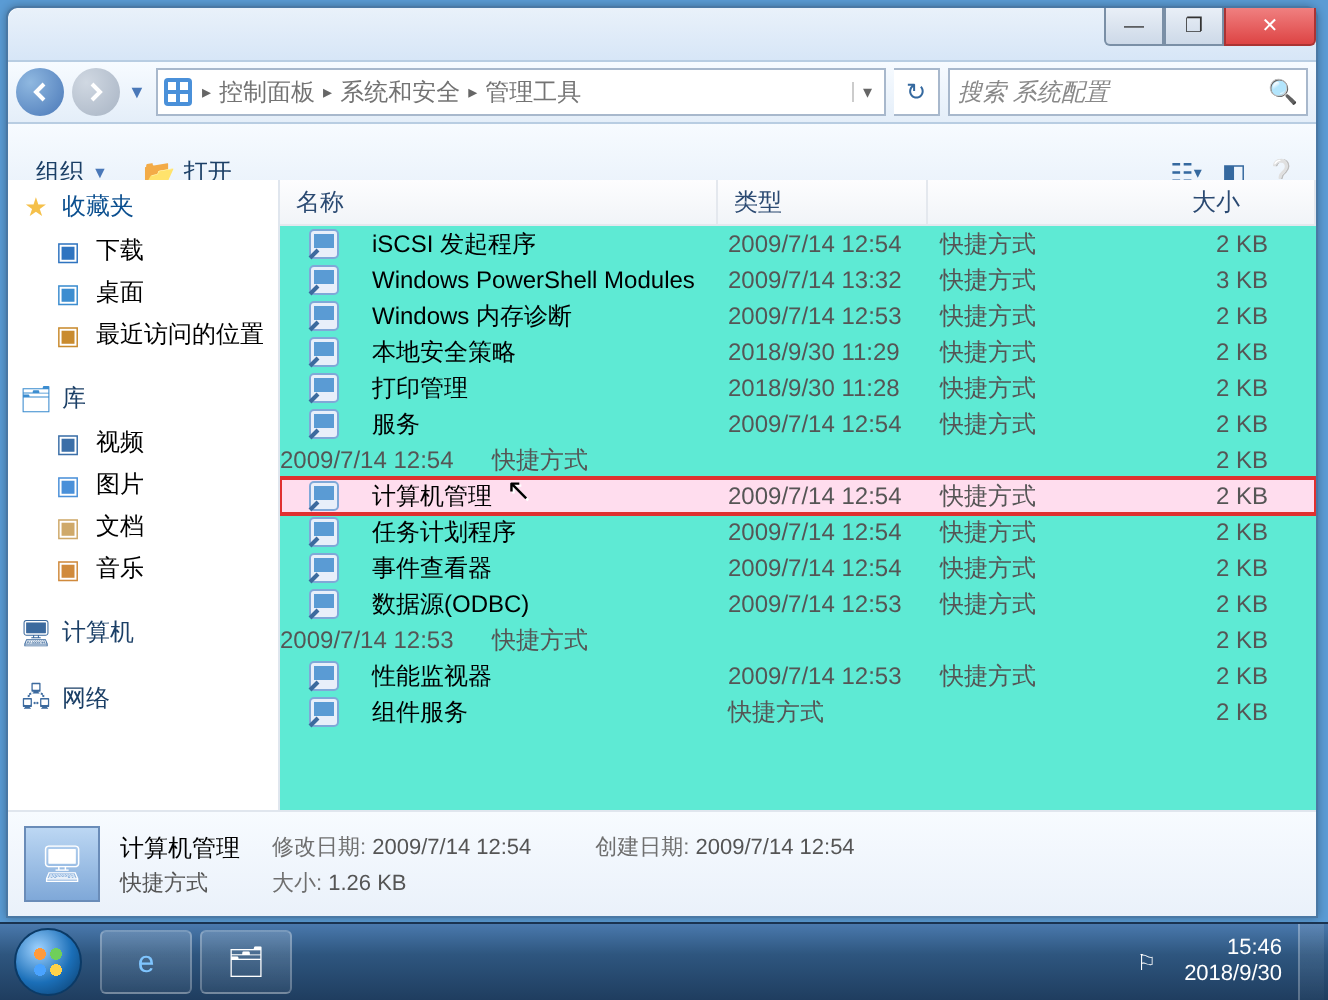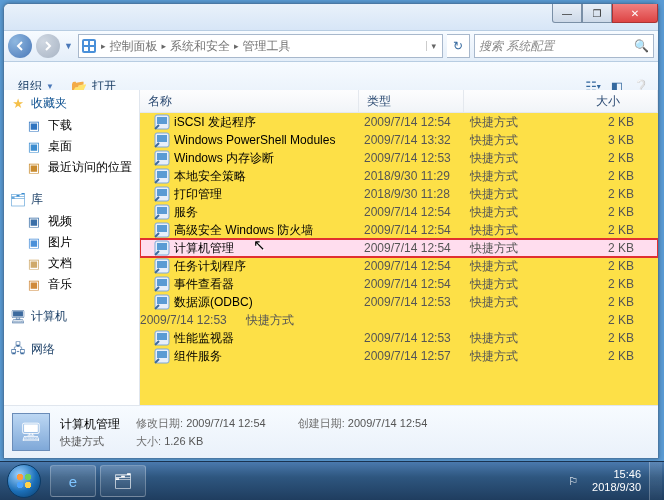--- a/index.html
+++ b/index.html
@@ -25,28 +25,28 @@
   .tb-btn .dd{font-size:8px;color:#4a78b8}
   .toolbar .spacer{flex:1}
   .tb-icon{width:22px;height:22px;display:flex;align-items:center;justify-content:center;color:#35699f;font-size:13px}
   .body{position:absolute;top:86px;bottom:46px;left:0;right:0;display:flex}
   .sidebar{width:135px;border-right:1px solid #e0e6ee;background:#fff;overflow:hidden}
   .side-group{margin:2px 0}
   .side-hdr{display:flex;align-items:center;gap:5px;padding:3px 6px;color:#1b3f66;font-weight:normal}
   .side-hdr.fav{color:#0b4f8f}
   .side-item{display:flex;align-items:center;gap:6px;padding:2px 4px 2px 22px;color:#000}
   .side-icon{width:16px;height:16px;display:inline-flex;align-items:center;justify-content:center;font-size:13px}
-  .main{flex:1;background:#fde047;overflow:hidden;position:relative}
+  .main{flex:1;background:#5eead4;overflow:hidden;position:relative}
   .cols{display:flex;border-bottom:1px solid #e4e8ee;background:linear-gradient(#fdfdfe,#f1f4f8);height:22px;align-items:center;color:#2b4a72}
   .col{padding:0 8px;border-right:1px solid #e4e8ee;height:100%;display:flex;align-items:center}
   .c-name{width:202px}.c-date{width:106px}.c-type{width:88px}.c-size{flex:1;justify-content:flex-end;padding-right:37px}
   .rows{}
   .row{display:flex;align-items:center;height:18px;padding:0;color:#000}
   .row.highlight{outline:2px solid #e03030;outline-offset:-1px;background:#fde}
-  .r-name{width:210px;display:flex;align-items:center;gap:4px;padding-left:14px}
+  .r-name{width:210px;display:flex;align-items:center;gap:16px;padding-left:14px}
   .r-date{width:106px;color:#555}
   .r-type{width:88px;color:#555}
   .r-size{flex:1;text-align:right;padding-right:24px;color:#555}
   .ficon{width:16px;height:16px;display:inline-flex;align-items:center;justify-content:center}
   .details{position:absolute;left:0;right:0;bottom:0;height:44px;border-top:1px solid #e0e6ee;background:linear-gradient(#f7fbff,#eaf1fa);display:flex;align-items:center;padding:4px 8px;gap:10px}
   .details .big-icon{width:36px;height:36px;background:linear-gradient(#bcd7f3,#7fa8d8);border:1px solid #6a8cb8;display:flex;align-items:center;justify-content:center;color:#fff;font-size:18px}
   .details .info{display:grid;grid-template-columns:auto auto auto auto;column-gap:16px;row-gap:1px;font-size:11px;color:#555}
   .details .info .name{color:#000;font-size:12px}
   .details .lbl{color:#6f6f6f}
   .taskbar{position:absolute;left:0;right:0;bottom:0;height:38px;background:linear-gradient(#4a79ad,#2e567f 40%,#1f3d5f);display:flex;align-items:center;border-top:1px solid #1a3350}
@@ -282,30 +282,20 @@
                   <path d="M1 15l4-4" stroke="#3c6a9e" stroke-width="2"></path>
                 </svg>
               </span>
               <span>服务</span>
             </div>
             <div class="r-date">2009/7/14 12:54</div>
             <div class="r-type">快捷方式</div>
             <div class="r-size">2 KB</div>
           </div>
           <div class="row">
-            <div class="r-name">
-              <span class="ficon">
-                <svg width="16" height="16">
-                  <rect x="1" y="1" width="14" height="14" rx="2" fill="#e8effa" stroke="#7fa8d8"></rect>
-                  <rect x="3" y="3" width="10" height="7" fill="#5a9bd4"></rect>
-                  <path d="M1 15l4-4" stroke="#3c6a9e" stroke-width="2"></path>
-                </svg>
-              </span>
-              <span>高级安全 Windows 防火墙</span>
-            </div>
             <div class="r-date">2009/7/14 12:54</div>
             <div class="r-type">快捷方式</div>
             <div class="r-size">2 KB</div>
           </div>
           <div class="row highlight">
             <div class="r-name">
               <span class="ficon">
                 <svg width="16" height="16">
                   <rect x="1" y="1" width="14" height="14" rx="2" fill="#e8effa" stroke="#7fa8d8"></rect>
                   <rect x="3" y="3" width="10" height="7" fill="#5a9bd4"></rect>
@@ -387,21 +377,20 @@
             <div class="r-name">
               <span class="ficon">
                 <svg width="16" height="16">
                   <rect x="1" y="1" width="14" height="14" rx="2" fill="#e8effa" stroke="#7fa8d8"></rect>
                   <rect x="3" y="3" width="10" height="7" fill="#5a9bd4"></rect>
                   <path d="M1 15l4-4" stroke="#3c6a9e" stroke-width="2"></path>
                 </svg>
               </span>
               <span>组件服务</span>
             </div>
-            <div class="r-date">2009/7/14 12:57</div>
             <div class="r-type">快捷方式</div>
             <div class="r-size">2 KB</div>
           </div>
         </div>
     </div>
   </div>
 
   <div class="details">
     <div class="big-icon">🖥</div>
     <div class="info">

